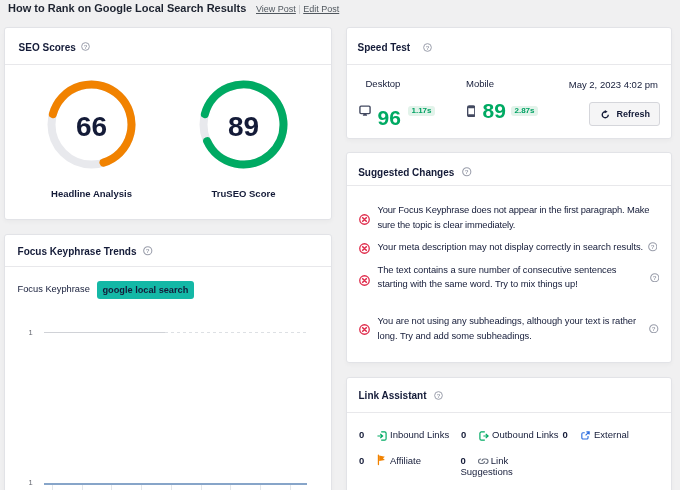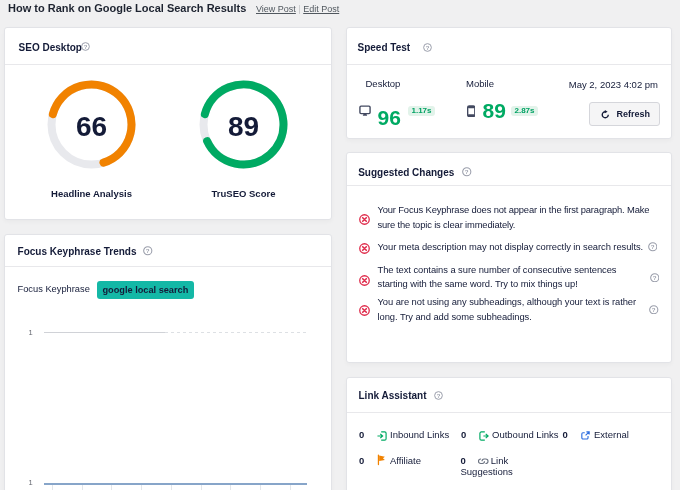--- a/index.html
+++ b/index.html
@@ -32,21 +32,21 @@
 .tick{position:absolute;top:0;width:1px;height:30px;background:#e3e6ea;}
 </style>
 </head>
 <body>
 
 <div class="title">How to Rank on Google Local Search Results</div>
 <div class="plinks" style="left:256px;"><a href="#" style="text-decoration:underline;">View Post</a><sep> | </sep><a href="#" style="text-decoration:underline;">Edit Post</a></div>
 
 <div class="card" id="seo" style="left:4px;top:27px;width:328px;height:193px;">
   <div class="chead" style="height:36.5px;">
-      <span class="t" style="top:13.3px;left:13.6px;">SEO Desktop</span>
+      <span class="t" style="top:13.3px;left:13.6px;">SEO Scores</span>
     <svg class="q" style="left:75.8px;top:14.4px;" width="9" height="9" viewBox="0 0 10 10">
         <circle cx="5" cy="5" r="4.3" fill="none" stroke="#9a9eab" stroke-width="1.1"></circle>
         <text x="5" y="7.3" font-size="6.5" fill="#9a9eab" text-anchor="middle" font-family="Liberation Sans" font-weight="bold">?</text>
       </svg>
   </div>
   <svg style="position:absolute;left:42px;top:52px;" width="89" height="89" viewBox="0 0 89 89">
     <circle cx="44.5" cy="44.5" r="40" fill="none" stroke="#e8e9ed" stroke-width="8"></circle>
     <path id="arc1" fill="none" stroke="#f18200" stroke-width="8" stroke-linecap="round" d="M 5.86 34.15 A 40 40 0 1 1 56.46 82.67"></path>
   </svg>
   <svg style="position:absolute;left:194px;top:52px;" width="89" height="89" viewBox="0 0 89 89">
@@ -154,21 +154,21 @@
         <circle cx="5.5" cy="5.5" r="4.75" fill="none" stroke="#df2a4a" stroke-width="1.3"></circle>
         <path d="M3.7 3.7 L7.3 7.3 M7.3 3.7 L3.7 7.3" stroke="#df2a4a" stroke-width="1.6" stroke-linecap="round"></path>
       </svg>
     <div class="txt">The text contains a sure number of consecutive sentences starting with the same word. Try to mix things up!</div>
     <svg class="sugq" style="top:10px;right:0px;" width="9.5" height="9.5" viewBox="0 0 10 10">
         <circle cx="5" cy="5" r="4.3" fill="none" stroke="#9a9eab" stroke-width="1.1"></circle>
         <text x="5" y="7.3" font-size="6.5" fill="#9a9eab" text-anchor="middle" font-family="Liberation Sans" font-weight="bold">?</text>
       </svg>
   </div>
 
-  <div class="sugitem" style="top:142px;height:30px;">
+  <div class="sugitem" style="top:161px;height:30px;">
     <svg class="sugicon" style="top:10px;" width="11" height="11" viewBox="0 0 11 11">
         <circle cx="5.5" cy="5.5" r="4.75" fill="none" stroke="#df2a4a" stroke-width="1.3"></circle>
         <path d="M3.7 3.7 L7.3 7.3 M7.3 3.7 L3.7 7.3" stroke="#df2a4a" stroke-width="1.6" stroke-linecap="round"></path>
       </svg>
     <div class="txt">You are not using any subheadings, although your text is rather long. Try and add some subheadings.</div>
     <svg class="sugq" style="top:9.8px;right:0.5px;" width="9.5" height="9.5" viewBox="0 0 10 10">
         <circle cx="5" cy="5" r="4.3" fill="none" stroke="#9a9eab" stroke-width="1.1"></circle>
         <text x="5" y="7.3" font-size="6.5" fill="#9a9eab" text-anchor="middle" font-family="Liberation Sans" font-weight="bold">?</text>
       </svg>
   </div>

